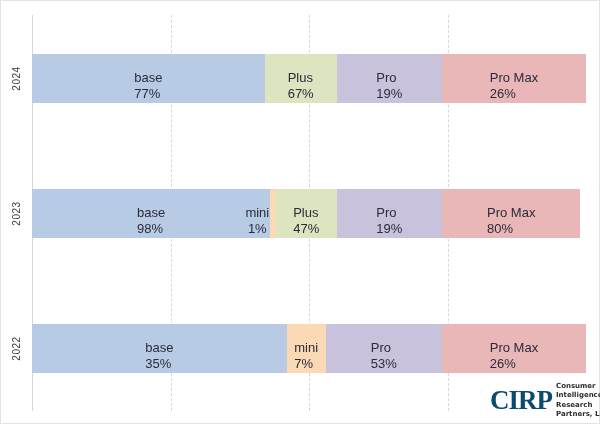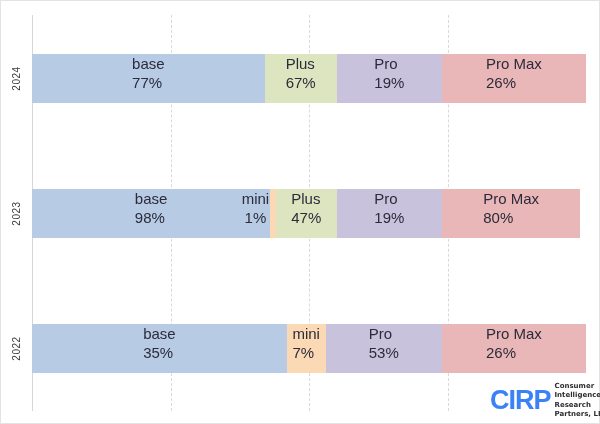--- a/index.html
+++ b/index.html
@@ -39,23 +39,23 @@
     position:absolute;
     left:0;right:0;
     height:49px;
     display:flex;
   }
   .seg{
     position:relative;
     display:flex;
     flex-direction:column;
     align-items:center;
-    justify-content:flex-start;
+    justify-content:flex-end;
     box-sizing:border-box;
-    font-size:15px;
+    font-size:13px;
     color:#2b2b3a;
     line-height:1.28;
     white-space:nowrap;
   }
   .seg .seg-label,.seg .seg-value{display:block;}
   
   .seg.tiny{overflow:visible;}
   .seg.tiny .seg-text{
     position:absolute;
     right:100%;
@@ -84,25 +84,25 @@
   }
   
   #logo{
     position:absolute;
     left:489px;top:381px;
     display:flex;
     align-items:center;
     gap:4px;
   }
   #logo .cirp{
-    font-family:Liberation Sans, sans-serif;
+    font-family:Liberation Serif, serif;
     font-weight:bold;
     font-size:27px;
     letter-spacing:-1px;
-    color:#3b82f6;
+    color:#0c4a6e;
     line-height:1;
   }
   #logo .tag{
     font-family:"DejaVu Sans",sans-serif;
     font-weight:bold;
     font-size:7px;
     line-height:1.33;
     color:#2d2d2d;
   }
   #logo .tag div{white-space:nowrap;}

